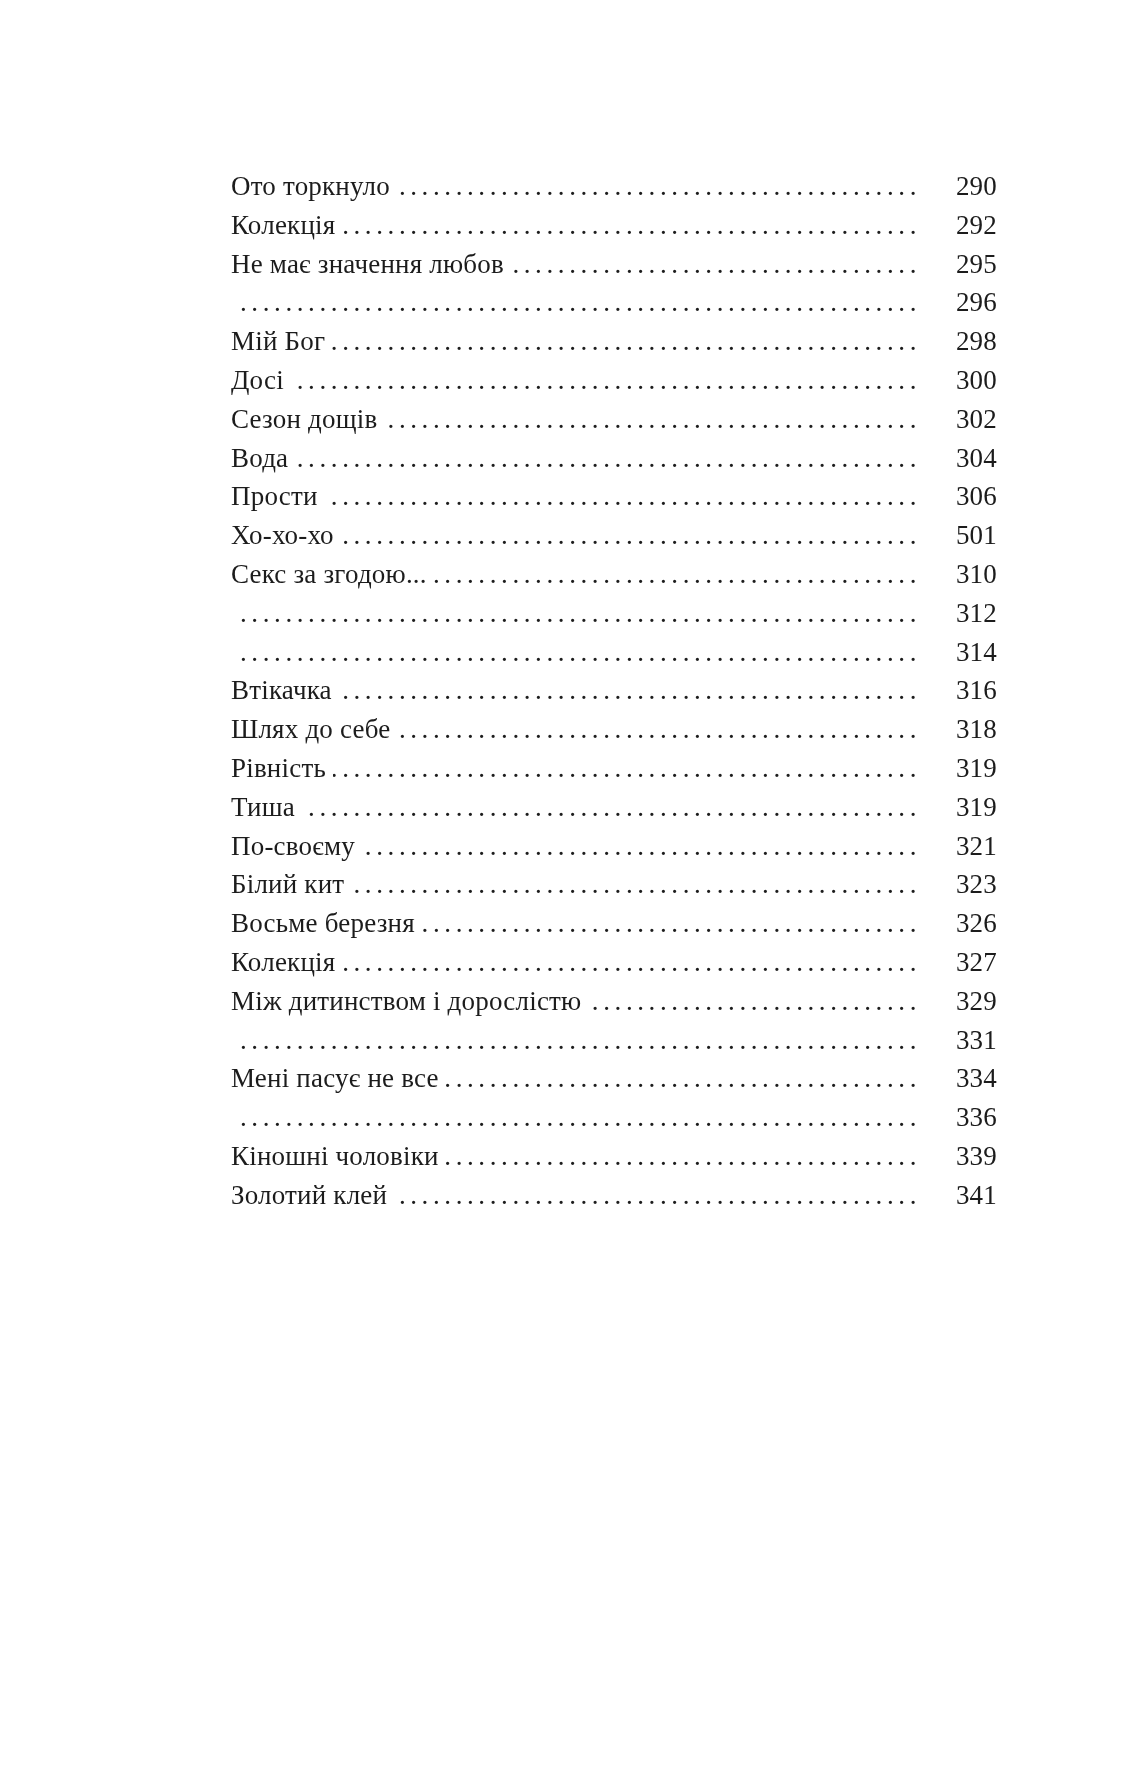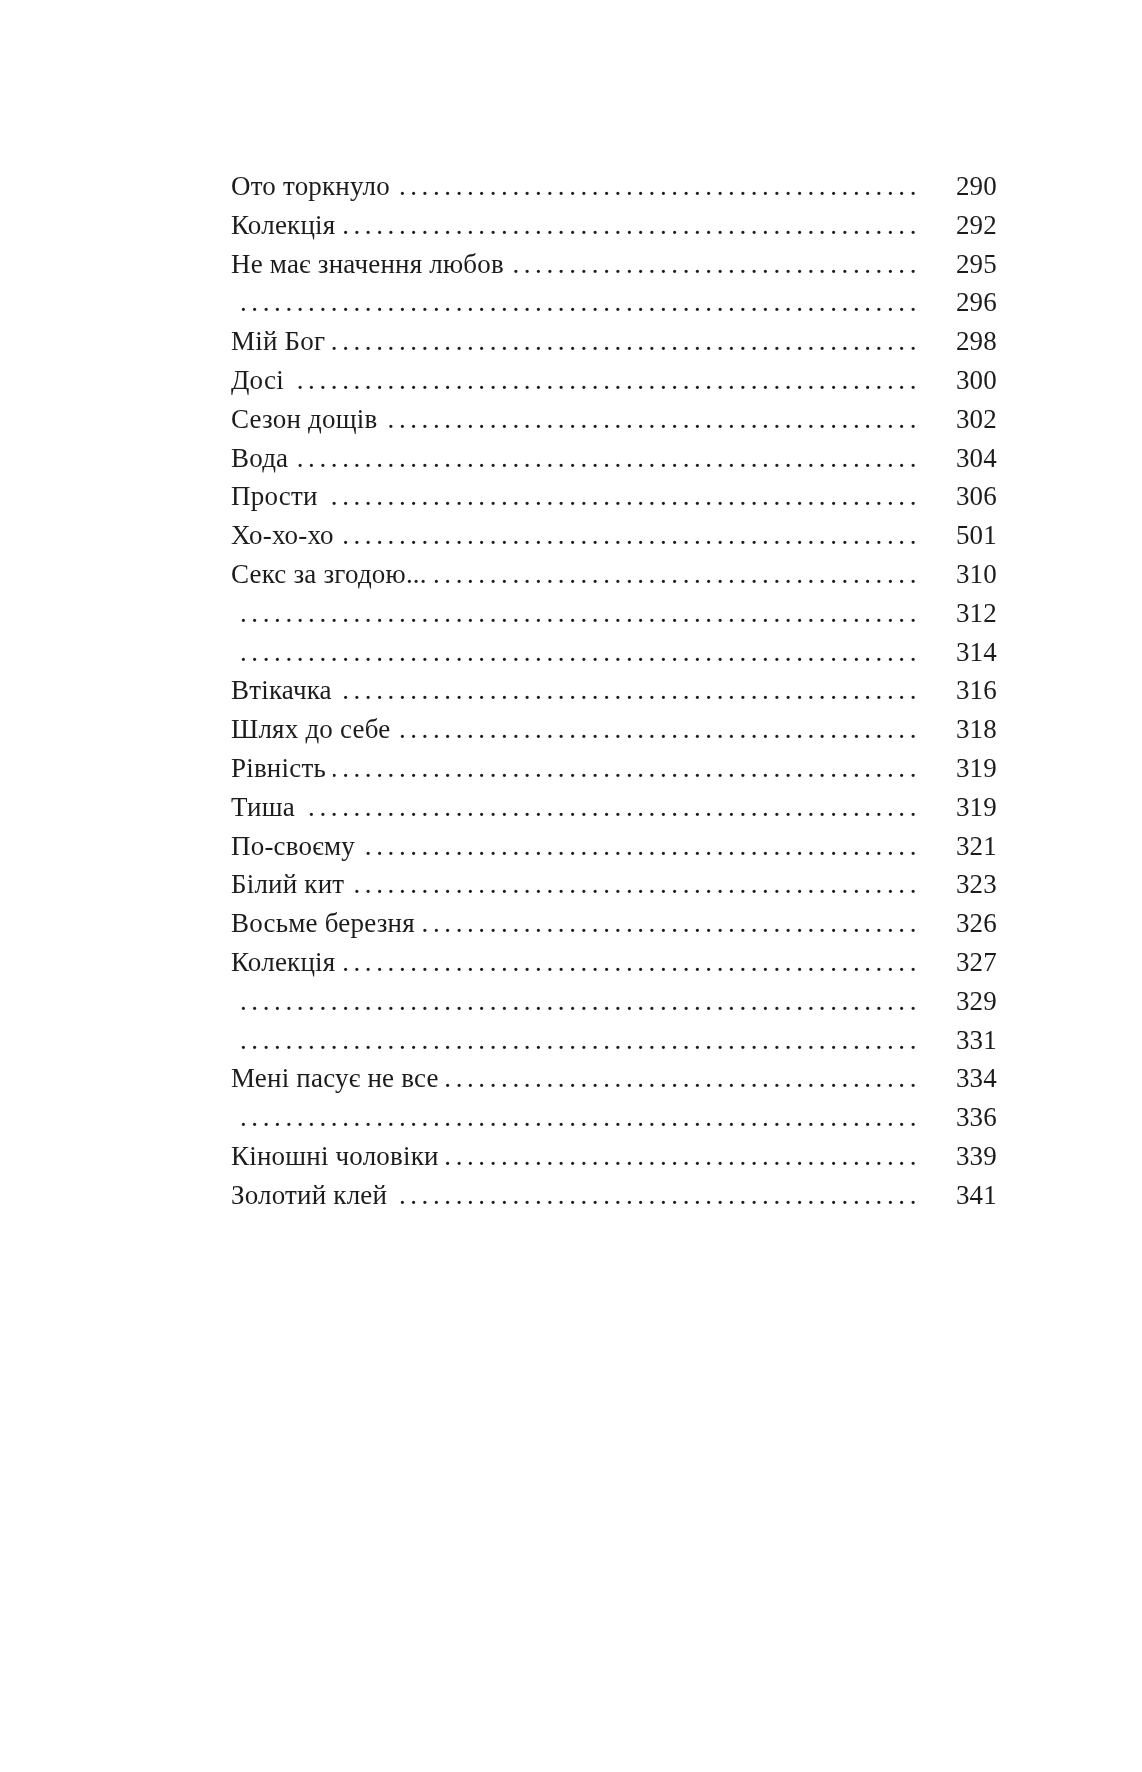--- a/index.html
+++ b/index.html
@@ -158,20 +158,21 @@
         <span class="toc-title">Восьме березня</span>
         <span class="toc-leader">........................................................................................................................</span>
         <span class="toc-page-num">326</span>
       </div>
       <div class="toc-row">
         <span class="toc-title">Колекція</span>
         <span class="toc-leader">........................................................................................................................</span>
         <span class="toc-page-num">327</span>
       </div>
       <div class="toc-row">
+        <span class="toc-title">Між дитинством і дорослістю</span>
         <span class="toc-leader">........................................................................................................................</span>
         <span class="toc-page-num">329</span>
       </div>
       <div class="toc-row">
         <span class="toc-leader">........................................................................................................................</span>
         <span class="toc-page-num">331</span>
       </div>
       <div class="toc-row">
         <span class="toc-title">Мені пасує не все</span>
         <span class="toc-leader">........................................................................................................................</span>

